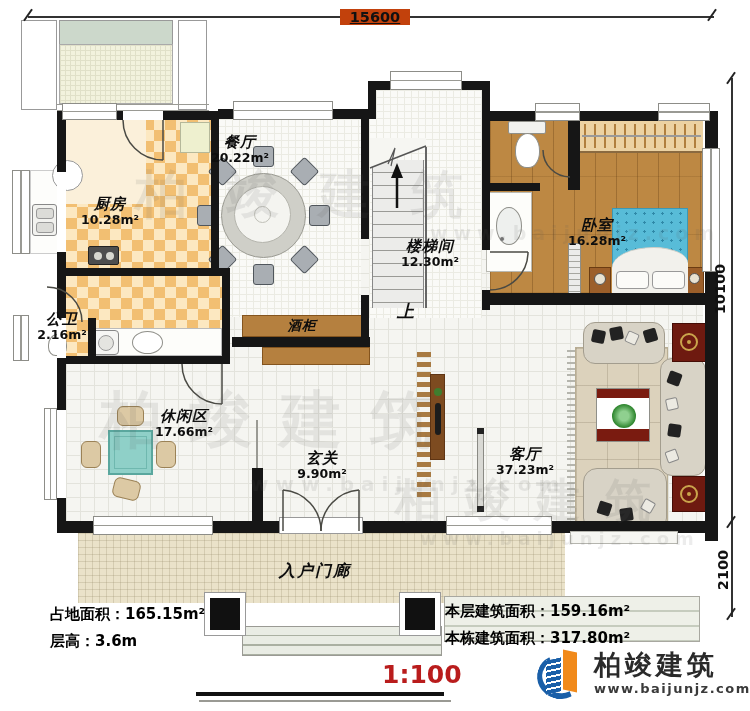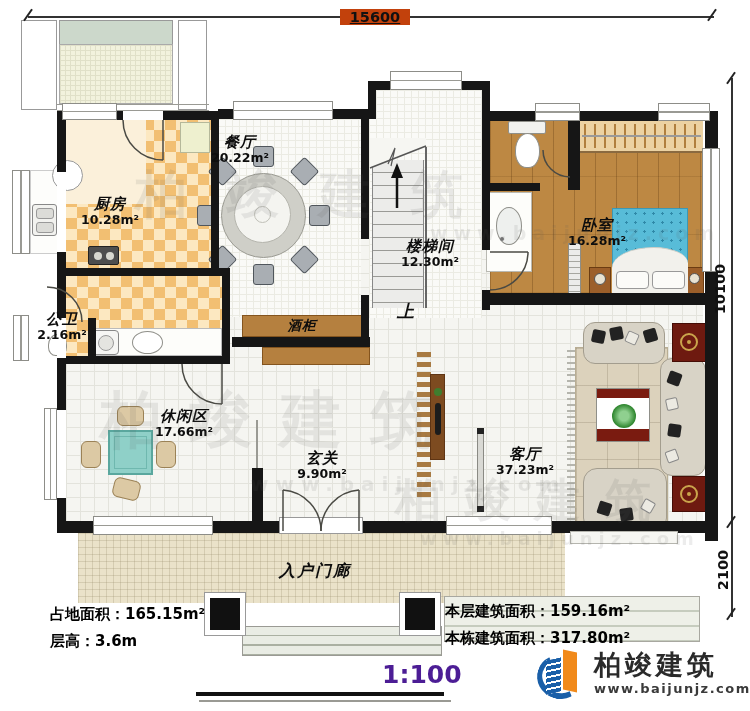--- a/index.html
+++ b/index.html
@@ -42,21 +42,21 @@
   .lbl .nm{display:block;font-size:15px;letter-spacing:1px;font-style:italic;}
   .lbl .ar{display:block;font-size:12.5px;}
   .dimtxt{position:absolute;font-weight:700;font-size:14.5px;color:#111;z-index:60;text-align:center;}
   .dimline{position:absolute;background:#333;z-index:5;}
   .tick{position:absolute;width:14px;height:2px;background:#222;transform:rotate(-55deg);z-index:6;}
   
   .wm{position:absolute;color:#5a5a5a;opacity:.11;font-weight:700;z-index:70;pointer-events:none;white-space:nowrap;}
   
   .stat{position:absolute;font-size:15px;font-weight:700;color:#000;z-index:80;white-space:nowrap;}
   #title-main{position:absolute;left:196px;top:653px;font-size:31px;font-weight:700;letter-spacing:7px;color:#111;z-index:80;}
-  #title-scale{position:absolute;left:382px;top:660px;font-size:25px;font-weight:700;color:#4c1d95;z-index:80;}
+  #title-scale{position:absolute;left:382px;top:660px;font-size:25px;font-weight:700;color:#b91c1c;z-index:80;}
   .brand-name{font-size:27px;font-weight:900;color:#2a2a2a;letter-spacing:4px;line-height:1;}
   .brand-url{font-size:13px;font-weight:700;color:#3a3a3a;letter-spacing:1.5px;margin-top:3px;}
   svg.overlay{position:absolute;left:0;top:0;z-index:40;}
 </style>
 </head>
 <body>
 
 <div id="sheet">
 
   <div class="dimline" style="left:28px;top:16px;width:686px;height:2px;"></div>

